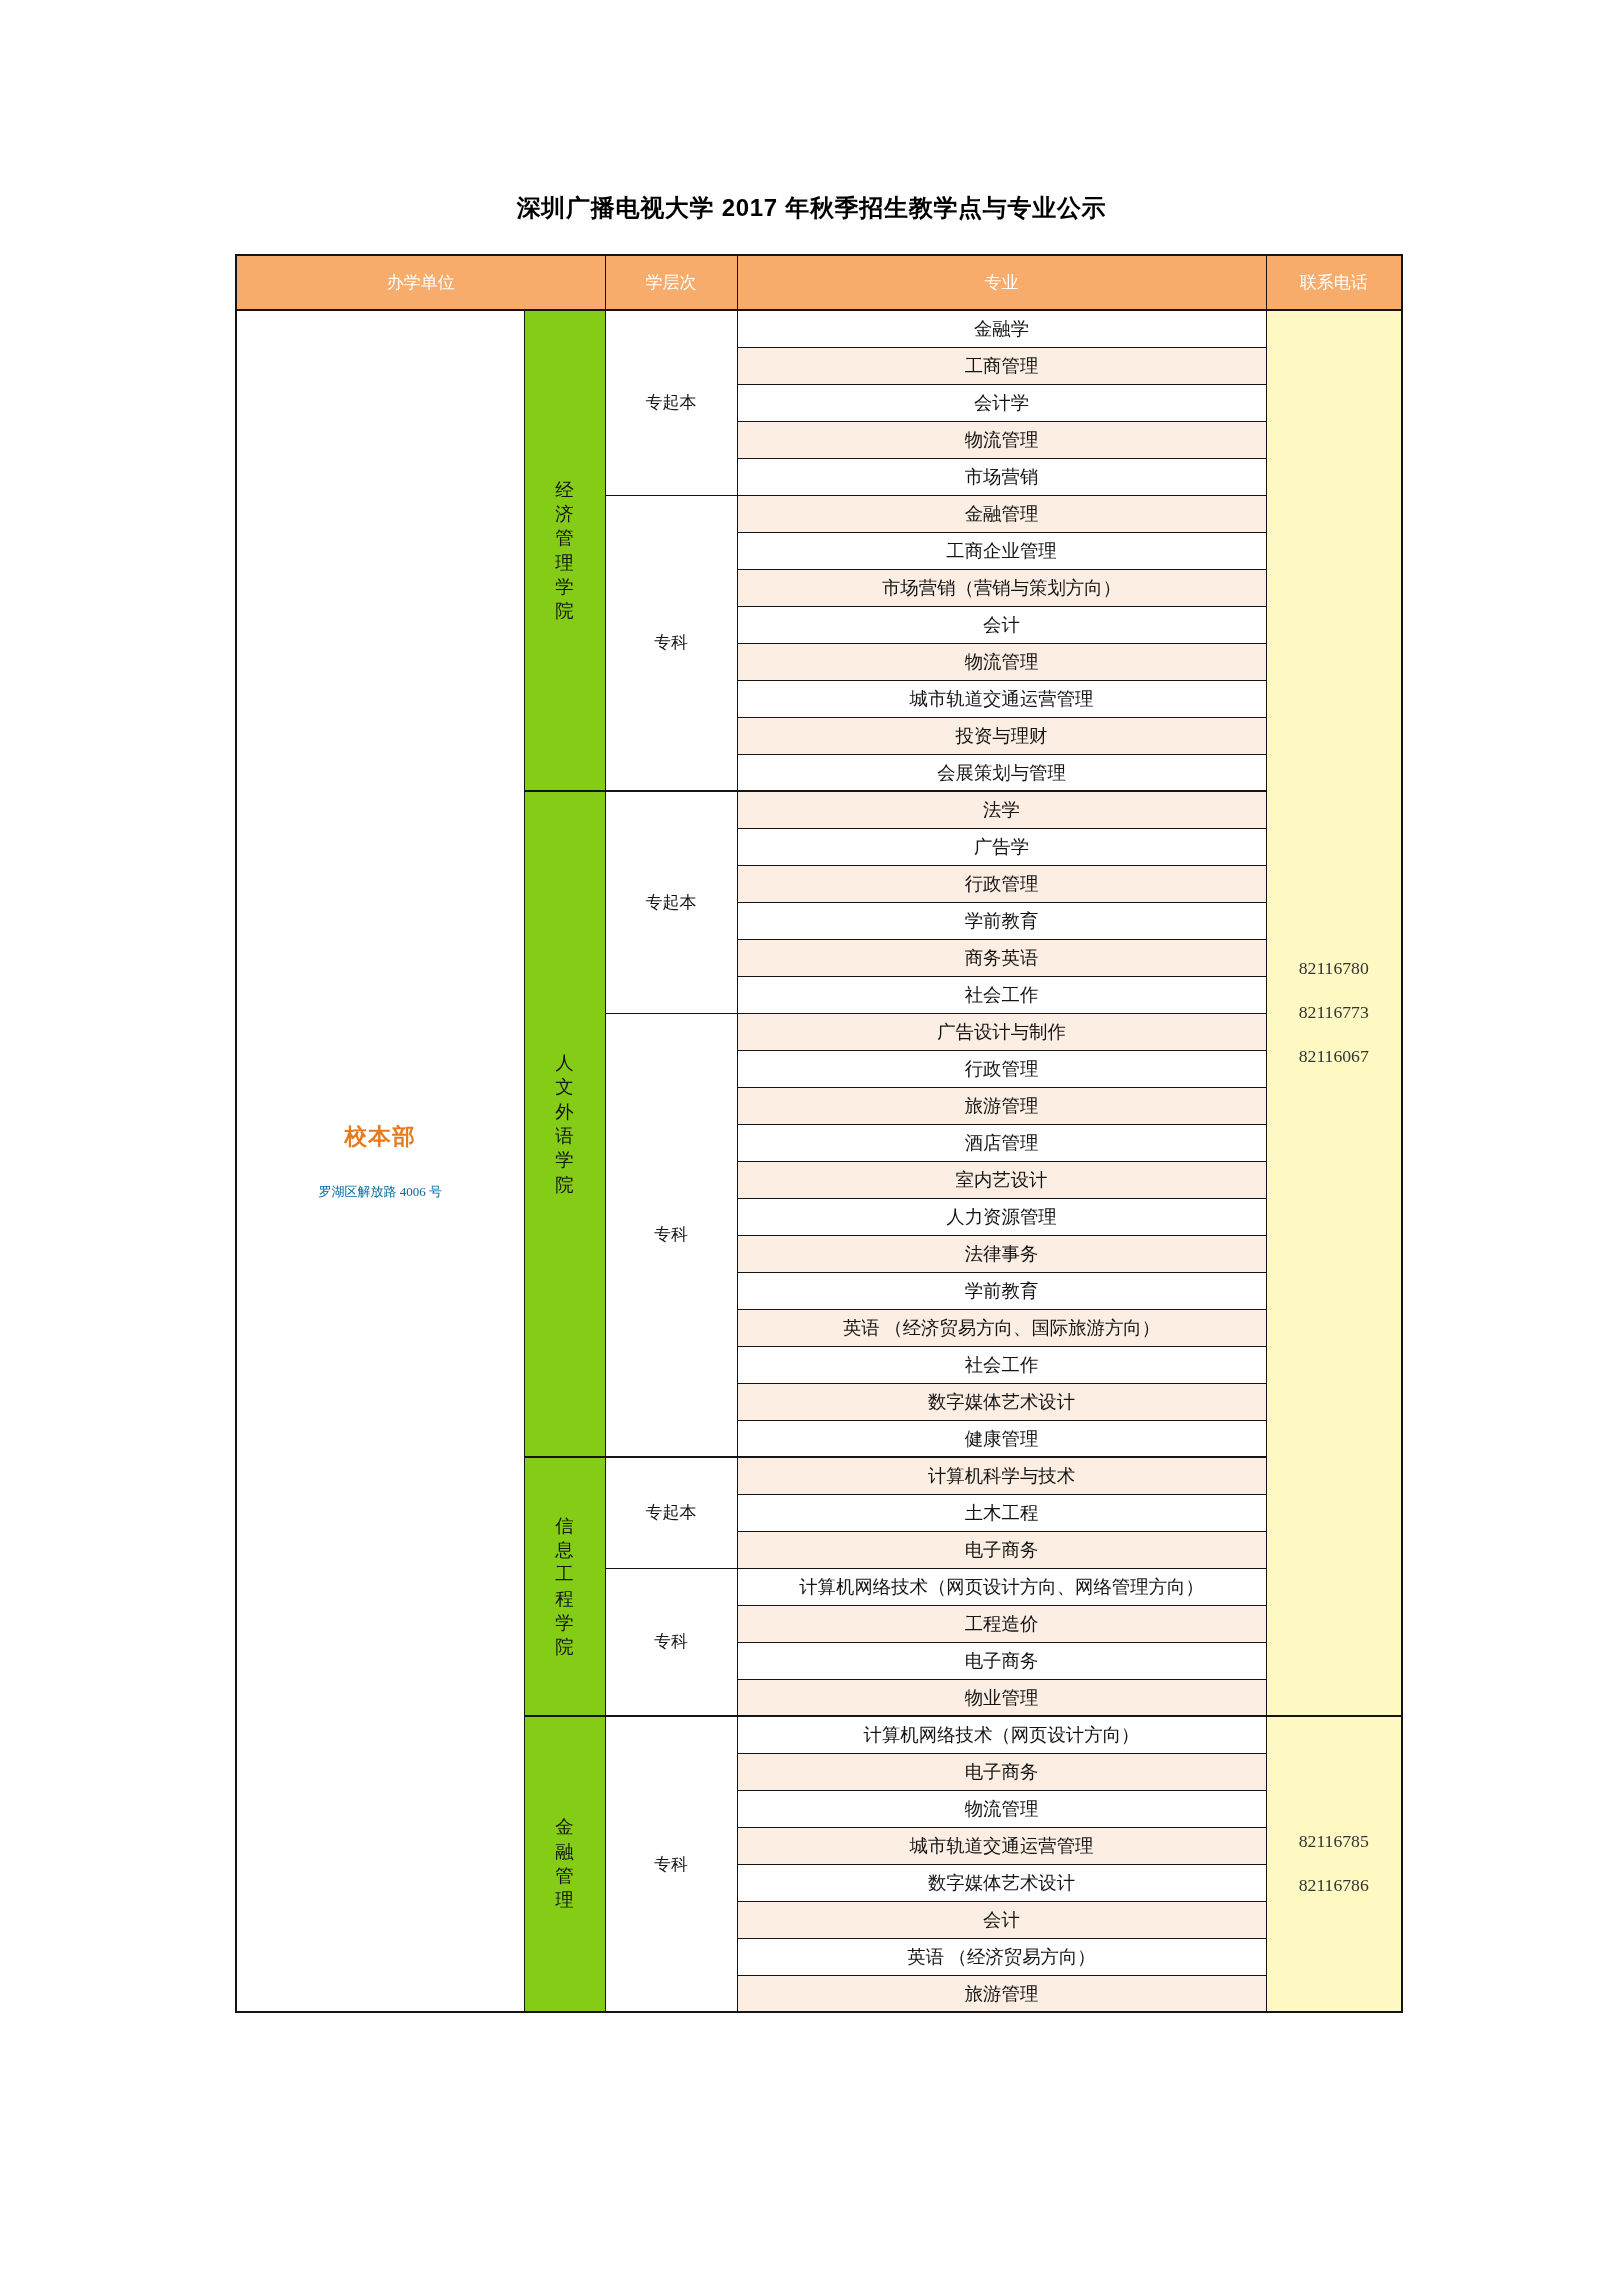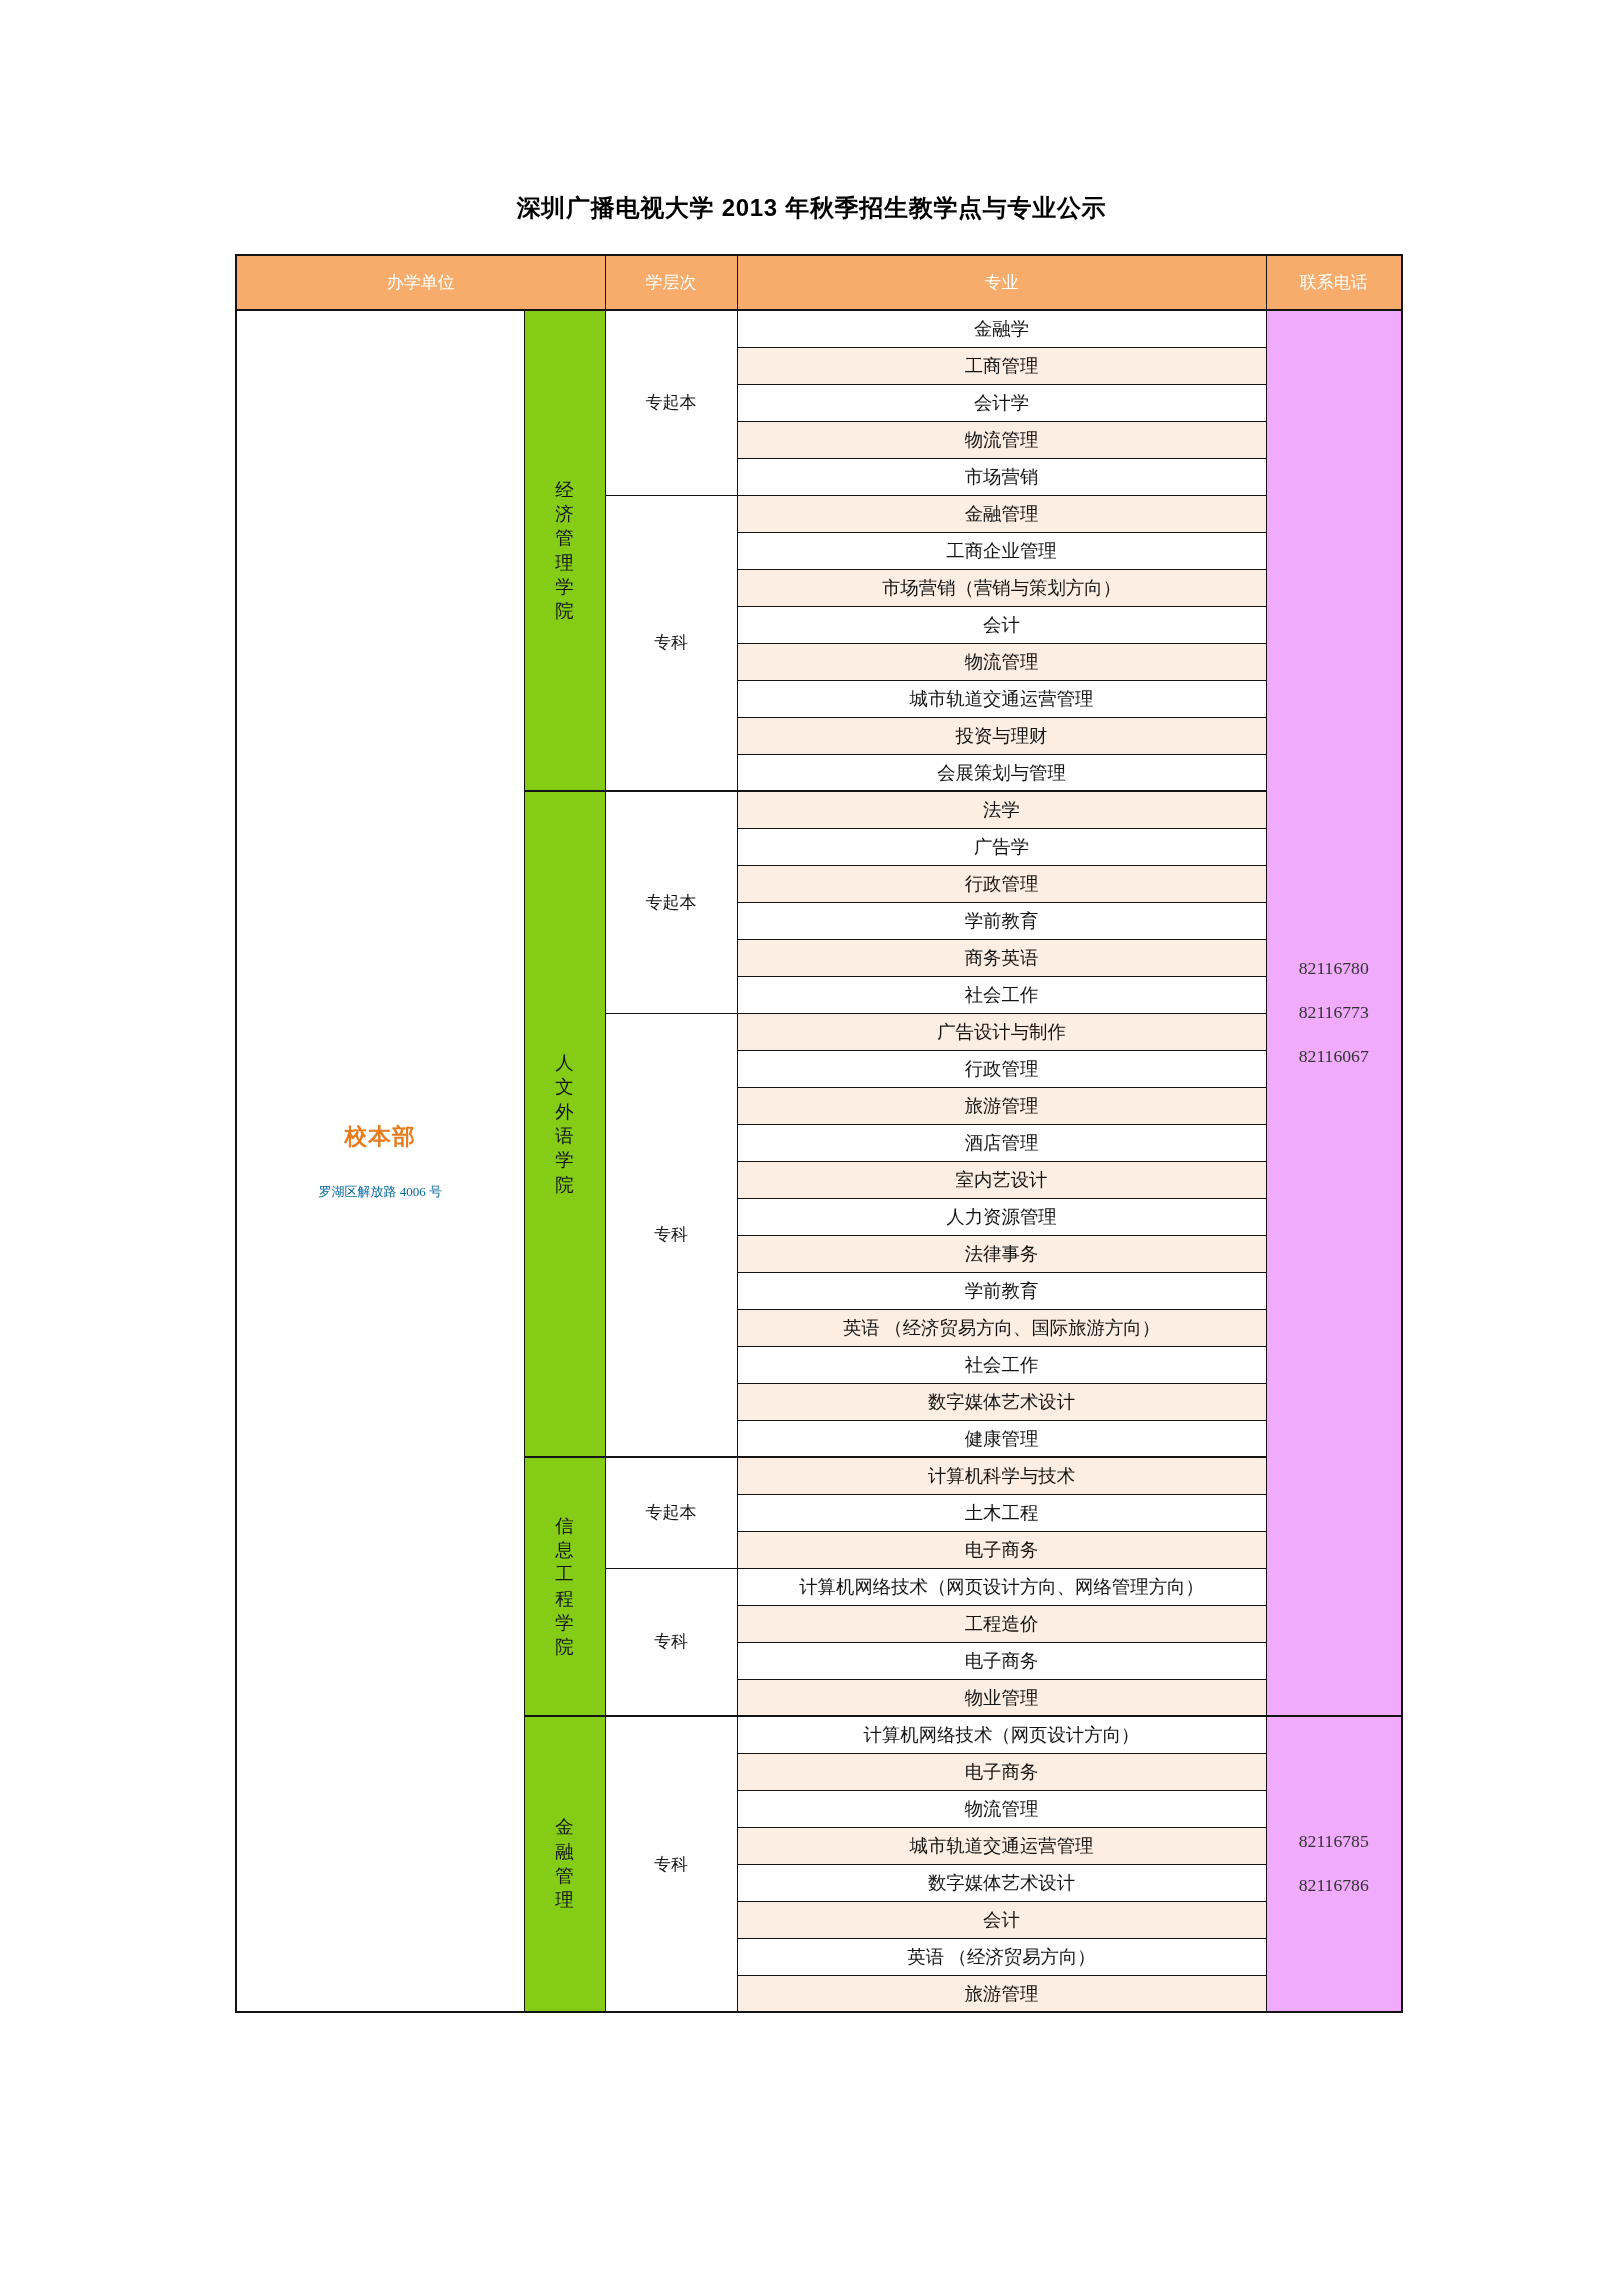--- a/index.html
+++ b/index.html
@@ -31,33 +31,33 @@
   td.college{background:#84cc16;}
   .vert{
     display:inline-block;width:20.5px;line-height:1.32;word-break:break-all;
     font-size:18.4px;text-align:center;
   }
   td.campus{background:#ffffff;}
   .campus-name{
     font-size:22.5px;font-weight:bold;color:#E87A1E;margin-bottom:31px;letter-spacing:1.4px;
   }
   .campus-addr{font-size:13px;color:#0369a1;}
-  td.phone{background:#f0abfc;}
+  td.phone{background:#fef9c3;}
   .phone-stack{
     display:flex;flex-direction:column;align-items:center;justify-content:center;
   }
   .phone-stack .num{
     font-size:17.7px;color:#333333;line-height:17.7px;padding:13px 0;
   }
   .b3{border-bottom-width:2px !important;}
 </style>
 </head>
 <body>
 
-<div class="page-title">深圳广播电视大学 2013 年秋季招生教学点与专业公示</div>
+<div class="page-title">深圳广播电视大学 2017 年秋季招生教学点与专业公示</div>
 
 <table class="sheet">
   <colgroup>
     <col style="width:288px">
       <col style="width:81px">
       <col style="width:132px">
       <col style="width:529px">
       <col style="width:136px">
   </colgroup>
   <thead>

